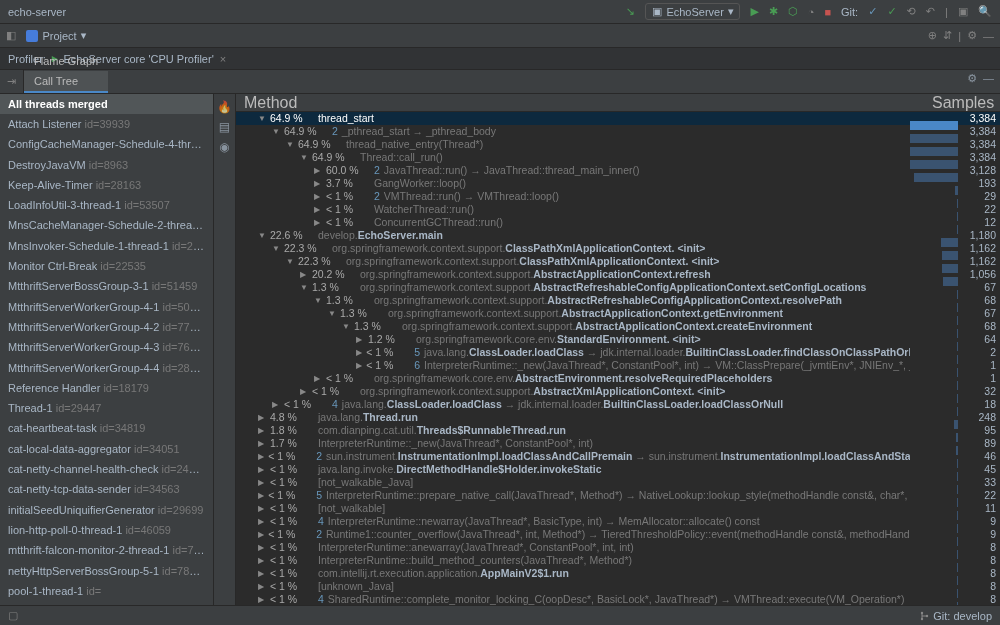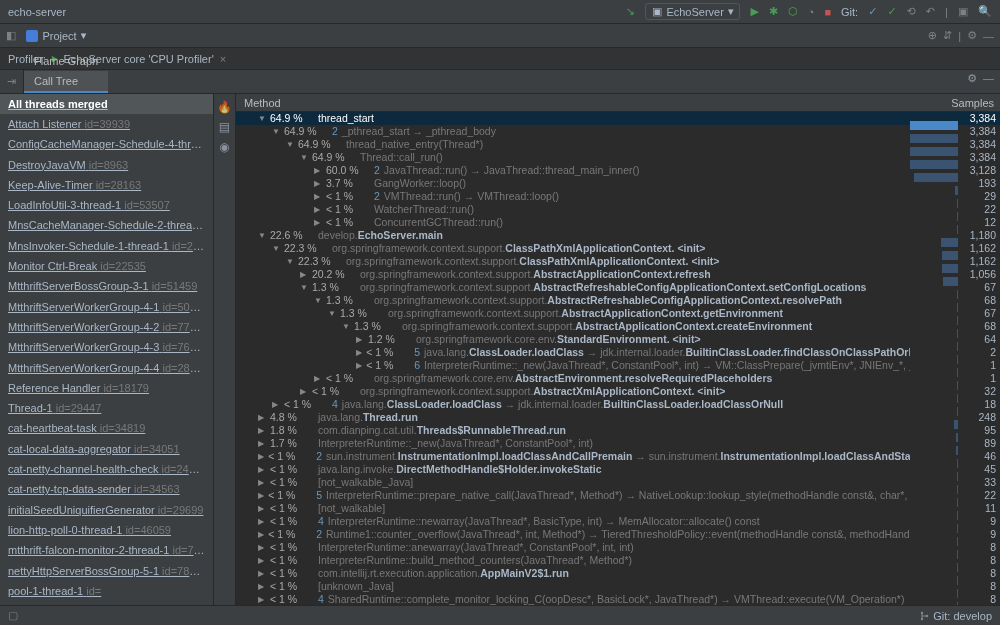--- a/index.html
+++ b/index.html
@@ -22,30 +22,30 @@
 
 .band { height: 22px; background: #313335; display: flex; align-items: center; padding: 0 8px; border-bottom: 1px solid #282828; gap: 6px; }
 .green-arrow { color: #499c54; font-weight: bold; }
 
 .tabs { height: 24px; background: #3c3f41; display: flex; align-items: center; border-bottom: 1px solid #282828; }
 .vertical-icons { width: 24px; height: 24px; display: flex; align-items: center; justify-content: center; border-right: 1px solid #282828; }
 .tab { padding: 4px 10px; color: #bbb; cursor: pointer; font-size: 11px; }
 .tab.active { background: #4e5254; border-bottom: 2px solid #4a88c7; }
 
 .main { display: flex; height: 511px; }
-.threads { width: 214px; background: #3c3f41; border-right: 1px solid #282828; overflow: hidden; text-decoration: underline; }
+.threads { width: 214px; background: #3c3f41; border-right: 1px solid #282828; overflow: hidden; }
 .thread-title { background: #515658; color: #fff; padding: 4px 8px; font-weight: 600; font-size: 11px; }
 .thread-row { padding: 3px 8px; font-size: 11px; color: #a9b7c6; white-space: nowrap; overflow: hidden; text-overflow: ellipsis; line-height: 1.3; }
 .thread-row .id { color: #787878; }
 
 .vtool { width: 22px; background: #3c3f41; border-right: 1px solid #282828; display: flex; flex-direction: column; align-items: center; gap: 6px; padding-top: 6px; }
 .vtool span { cursor: pointer; opacity: 0.7; font-size: 12px; }
 
 .calltree { flex: 1; display: flex; flex-direction: column; overflow: hidden; }
-.ct-head { height: 18px; background: #3c3f41; border-bottom: 1px solid #282828; display: flex; align-items: center; font-size: 11px; color: #bbb; }
+.ct-head { height: 18px; background: #3c3f41; border-bottom: 1px solid #282828; display: flex; align-items: center; font-size: 16px; color: #bbb; }
 .ct-head .m { flex: 1; padding-left: 8px; }
 .ct-head .s { width: 68px; text-align: right; padding-right: 6px; }
 .ct-rows { flex: 1; overflow: hidden; }
 .ct-row { display: flex; align-items: center; height: 13px; font-size: 10.5px; line-height: 13px; white-space: nowrap; }
 .ct-row.sel { background: #0d293e; color: #fff; }
 .ct-row.sel .pct, .ct-row.sel .num, .ct-row.sel .samp { color: #fff; }
 .ct-row .method { flex: 1; overflow: hidden; display: flex; align-items: center; gap: 4px; margin-left: 16px; }
 .ct-row .bar { width: 48px; position: relative; }
 .ct-row .bar .fill { position: absolute; right: 0; top: 2px; height: 9px; background: #3a5370; }
 .ct-row.sel .bar .fill { background: #4a88c7; }

